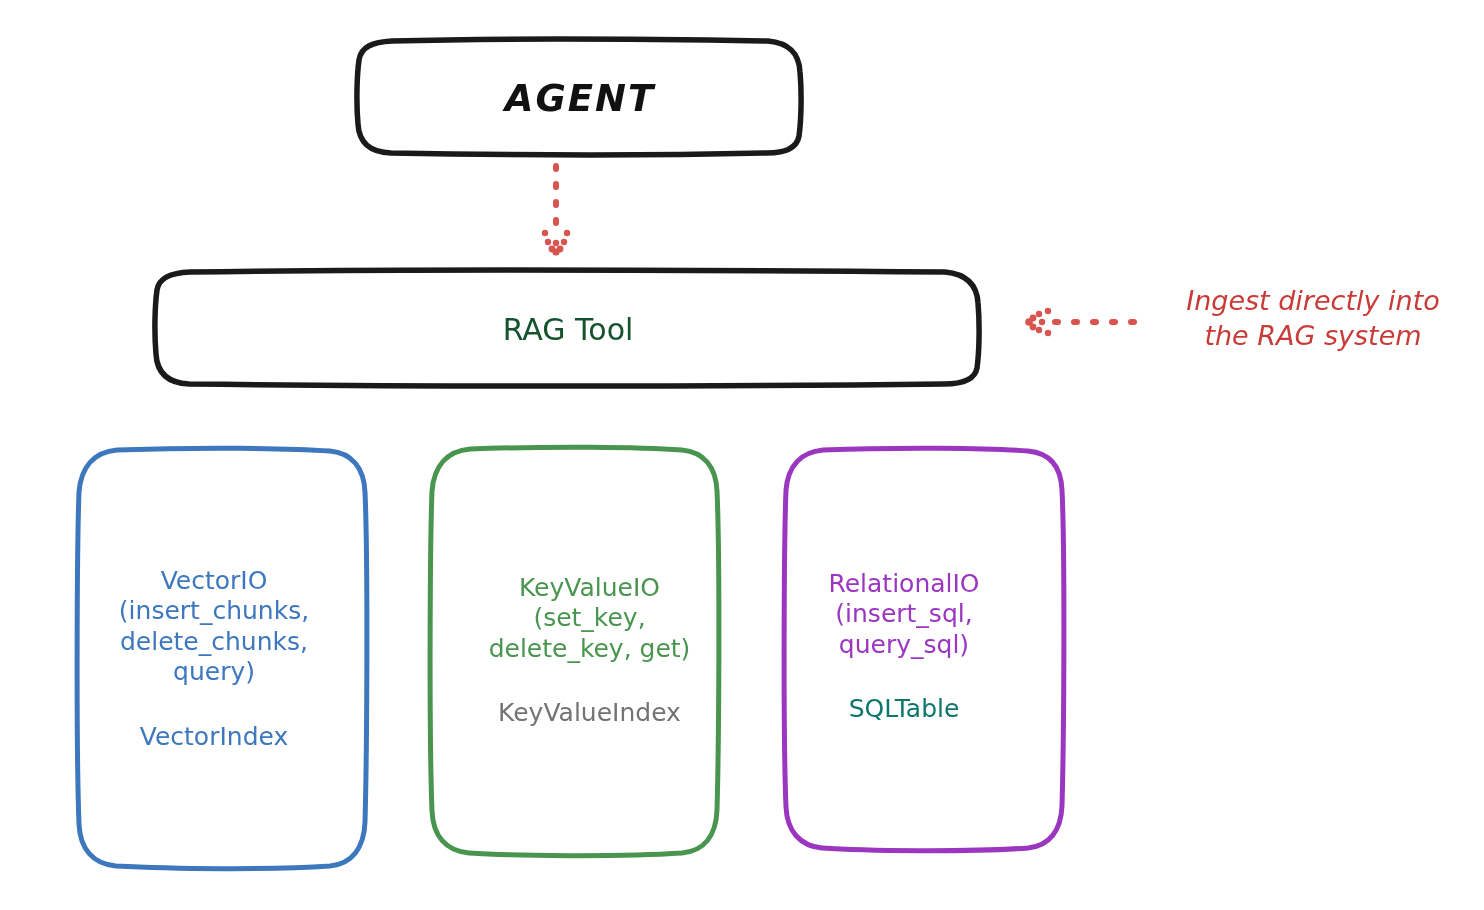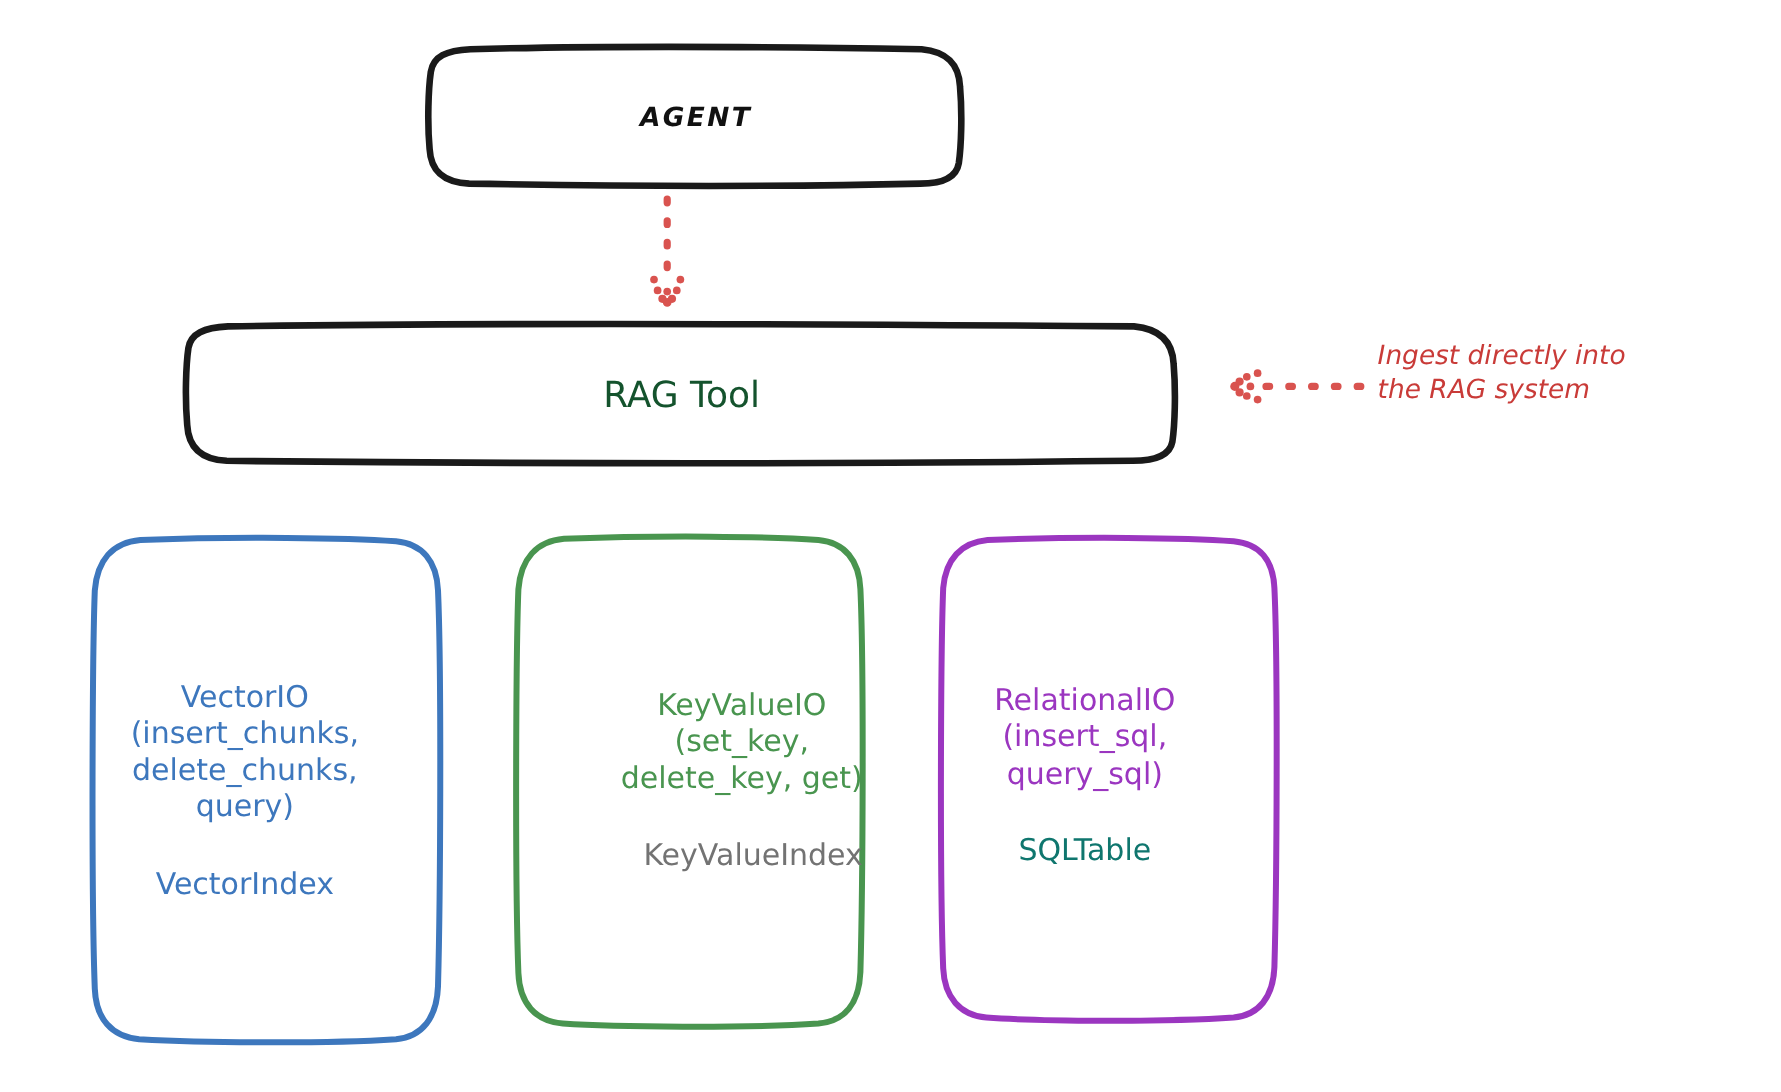--- a/index.html
+++ b/index.html
@@ -33,21 +33,21 @@
     align-items: center;
     justify-content: center;
     text-align: center;
     white-space: pre-line;
     pointer-events: auto;
   }
   .agent-text {
     font-family: "DejaVu Sans", sans-serif;
     font-style: italic;
     font-weight: bold;
-    font-size: 22px;
+    font-size: 37px;
     letter-spacing: 2px;
     color: #111111;
   }
   .ragtool-text {
     font-family: "DejaVu Sans", sans-serif;
     font-size: 30px;
     color: #14532d;
   }
   .io-text {
     font-family: "DejaVu Sans", sans-serif;
@@ -61,25 +61,25 @@
     font-family: "DejaVu Sans", sans-serif;
     font-size: 25px;
     margin-top: 34px;
   }
   .io-index.blue   { color: #3d77bd; }
   .io-index.green  { color: #737373; }
   .io-index.purple { color: #0f766e; }
   .annotation {
     position: absolute;
     font-family: "DejaVu Sans", sans-serif;
-    font-size: 22px;
+    font-size: 27px;
     line-height: 1.3;
     color: #c93b38;
     white-space: pre-line;
-    text-align: left;
+    text-align: center;
     font-style: italic;
   }
 </style>
 </head>
 <body>
 
 <div id="canvas">
 
   <svg class="layer" viewBox="0 0 1484 910" xmlns="http://www.w3.org/2000/svg">
 
@@ -161,29 +161,29 @@
   </svg>
 
   <div class="node-label" style="left:358px; top:41px; width:444px; height:114px;">
     <span class="agent-text">AGENT</span>
   </div>
 
   <div class="node-label" style="left:156px; top:272px; width:824px; height:114px;">
     <span class="ragtool-text">RAG Tool</span>
   </div>
 
-  <div class="node-label" style="left:59px; top:448px; width:290px; height:420px;">
+  <div class="node-label" style="left:69px; top:448px; width:290px; height:420px;">
     <span class="io-text blue">VectorIO
 (insert_chunks,
 delete_chunks,
 query)</span>
     <span class="io-index blue">VectorIndex</span>
   </div>
 
-  <div class="node-label" style="left:430px; top:445px; width:289px; height:410px;align-items:flex-end;">
+  <div class="node-label" style="left:445px; top:445px; width:289px; height:410px;">
     <span class="io-text green">KeyValueIO
 (set_key,
 delete_key, get)</span>
     <span class="io-index green">KeyValueIndex</span>
   </div>
 
   <div class="node-label" style="left:764px; top:442px; width:280px; height:408px;">
     <span class="io-text purple">RelationalIO
 (insert_sql,
 query_sql)</span>

